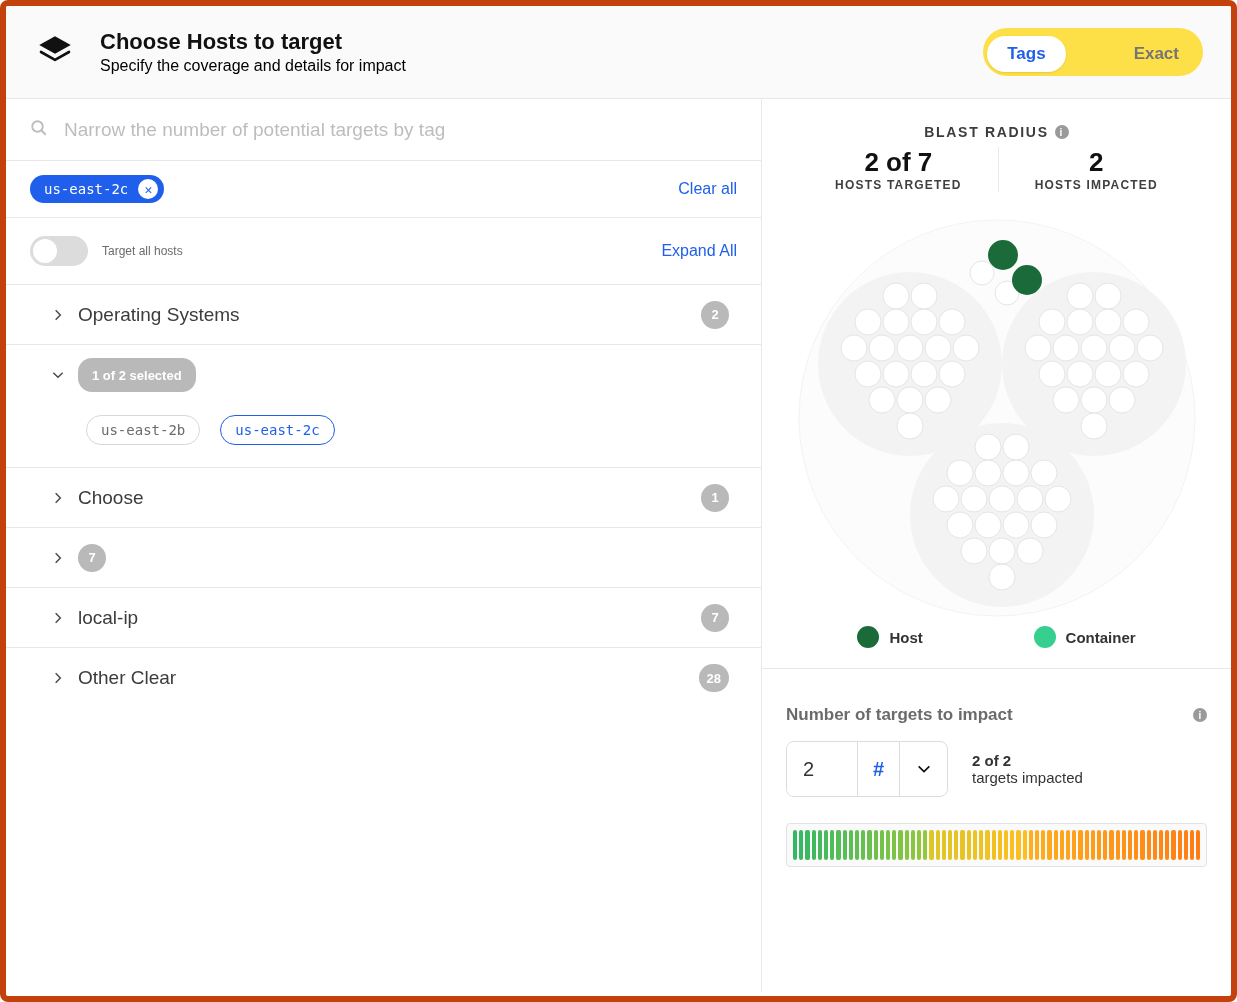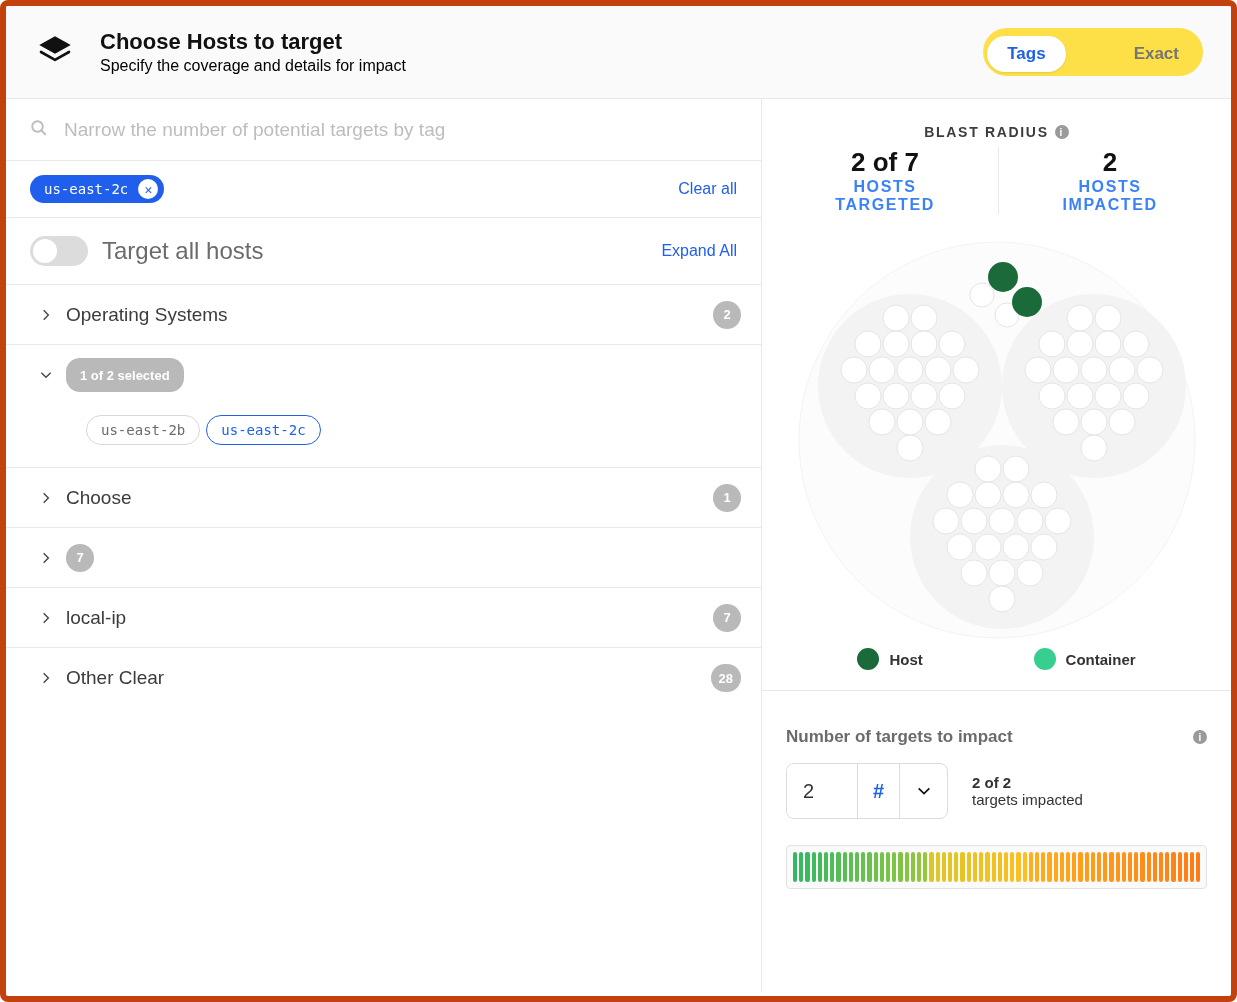--- a/index.html
+++ b/index.html
@@ -102,44 +102,44 @@
   }
   .toggle {
     width:58px; height:30px; border-radius:999px;
     background:#dcdcdc; position:relative; cursor:pointer;
   }
   .toggle .knob {
     position:absolute; left:3px; top:3px;
     width:24px; height:24px; border-radius:50%;
     background:#fff;
   }
-  .toggle-label { margin-left:14px; font-size:24px; color:#6b6b6b; }
+  .toggle-label { margin-left:14px; font-size:12px; color:#6b6b6b; }
 
   .acc-row {
     display:flex; align-items:center; height:60px;
-    padding:0 20px; border-bottom:1px solid #e8e8e8;
+    padding:0 32px; border-bottom:1px solid #e8e8e8;
     cursor:pointer;
   }
   .acc-row:last-child { border-bottom:none; }
   .acc-chev { width:40px; display:flex; justify-content:center; color:#4a4a4a; }
   .acc-label { font-size:19px; color:#3c3c3c; flex:1;}
   .badge {
     background:#b9b9b9; color:#fff; font-size:13px; font-weight:700;
     min-width:28px; height:28px; padding:0 8px; border-radius:14px;
     display:flex; align-items:center; justify-content:center;
   }
   .badge-wide {
     background:#b9b9b9; color:#fff; font-size:13px; font-weight:700;
     height:34px; padding:0 14px; border-radius:14px;
     display:flex; align-items:center; justify-content:center;
   }
   .zone-options {
     padding: 10px 24px 22px 80px;
     border-bottom:1px solid #e8e8e8;
-    display:flex; gap:6px;
+    display:flex; gap:20px;
   }
   .pill {
     border:1px solid #d8d8d8; border-radius:999px;
     padding:6px 14px; font-size:14px; color:#6b6b6b;
     font-family: ui-monospace, Menlo, Consolas, monospace;
     cursor:pointer; background:#fff;
   }
   .pill.selected { border-color:#1f5feb; color:#1f5feb; }
 
   
@@ -150,21 +150,21 @@
   }
   .info-icon {
     width:14px; height:14px; border-radius:50%; background:#9a9a9a;
     color:#fff; font-size:10px; font-weight:900;
     display:inline-flex; align-items:center; justify-content:center;
   }
   .stats { display:flex; justify-content:center; align-items:center; margin-top:6px; margin-bottom:16px;}
   .stat { text-align:center; padding:0 36px; }
   .stat.sep { border-left:1px solid #e8e8e8; }
   .stat-val { font-size:26px; font-weight:700; color:#111; }
-  .stat-lbl { font-size:16px; font-weight:800; letter-spacing:.1em; color:#3b82f6; }
+  .stat-lbl { font-size:12px; font-weight:800; letter-spacing:.1em; color:#404040; }
 
   .viz-wrap { display:flex; justify-content:center;}
   .viz {
     width:400px; height:400px; position:relative;
   }
 
   .legend { display:flex; justify-content:space-around; padding:8px 40px 20px; }
   .legend-item { display:flex; align-items:center; gap:10px; font-size:15px; font-weight:600; color:#333;}
   .legend-dot { width:22px; height:22px; border-radius:50%; }
 

